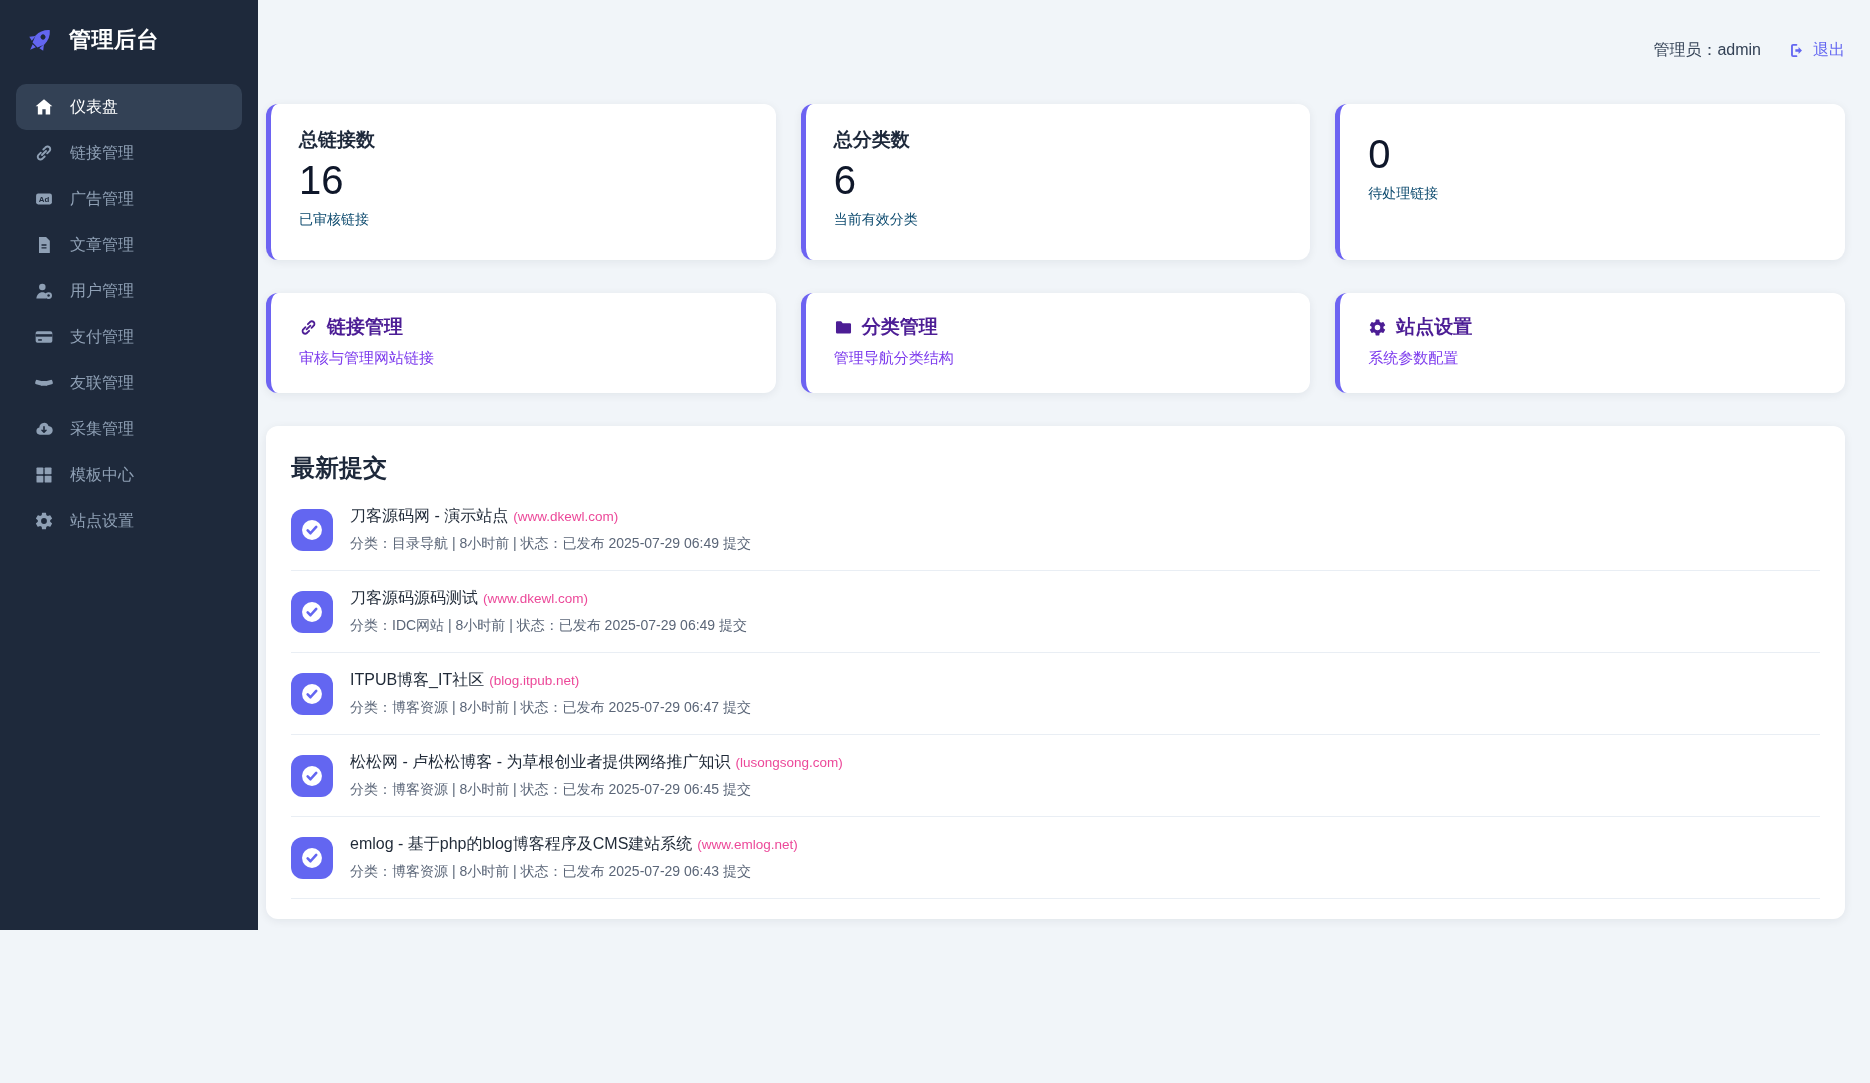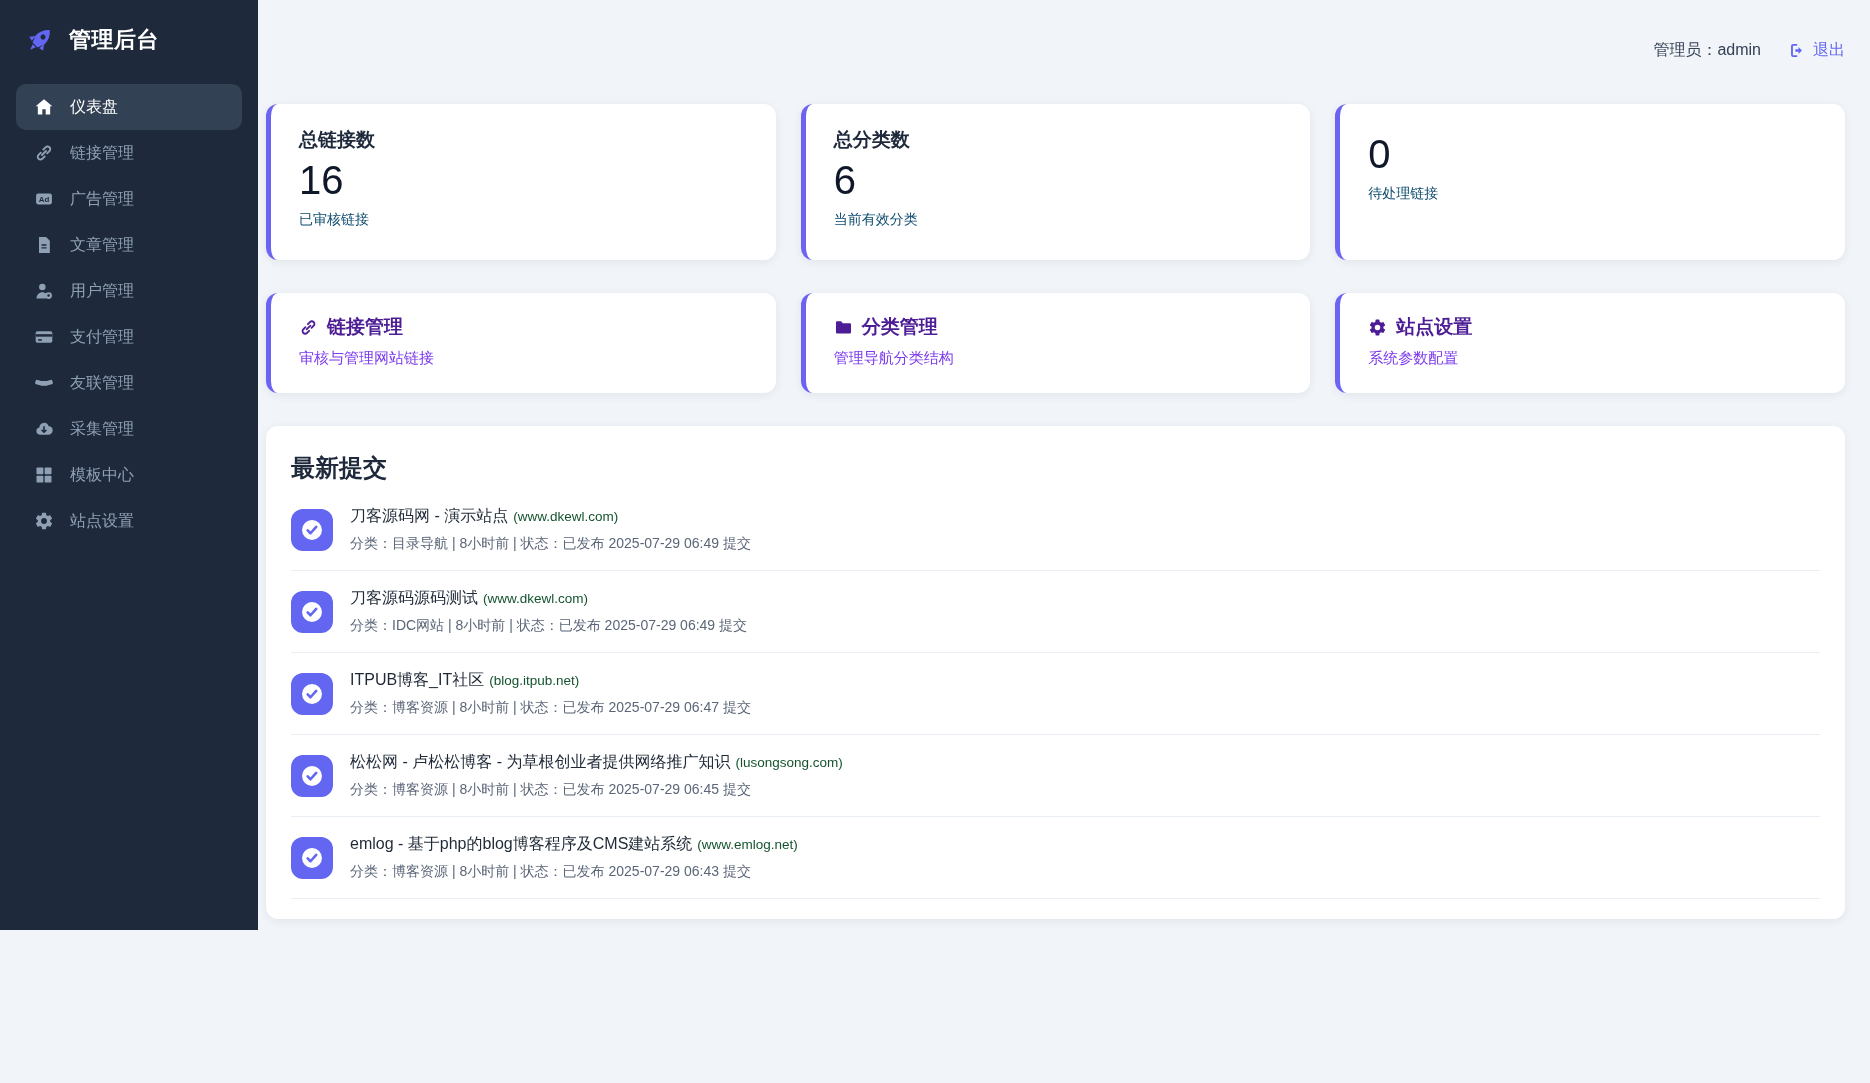--- a/index.html
+++ b/index.html
@@ -72,21 +72,21 @@
   .list-item {
     display:flex; align-items:center; gap:17px;
     padding:17px 0; border-bottom:1px solid #e9eef4;
   }
   .item-badge {
     width:42px; height:42px; min-width:42px; border-radius:12px;
     background:#6366f1; display:flex; align-items:center; justify-content:center;
   }
   .item-badge svg { width:26px; height:26px; }
   .item-name { font-size:16px; color:#1f2937; font-weight:500; }
-  .item-domain { font-size:13.5px; color:#14532d; font-weight:normal; margin-left:5px; }
+  .item-domain { font-size:13.5px; color:#ec4899; font-weight:normal; margin-left:5px; }
   .item-meta { font-size:14px; color:#5b6678; margin-top:8px; }
 </style>
 </head>
 <body>
 
 <aside class="sidebar">
   <div class="logo">
     <svg viewBox="0 0 24 24">
       <g transform="rotate(45 12 12)" fill="#6366f1">
         <path d="M12 1.6c3.1 2.6 4.7 6.2 4.7 10.4l-2.1 5.3H9.4L7.3 12C7.3 7.8 8.9 4.2 12 1.6z"></path>

